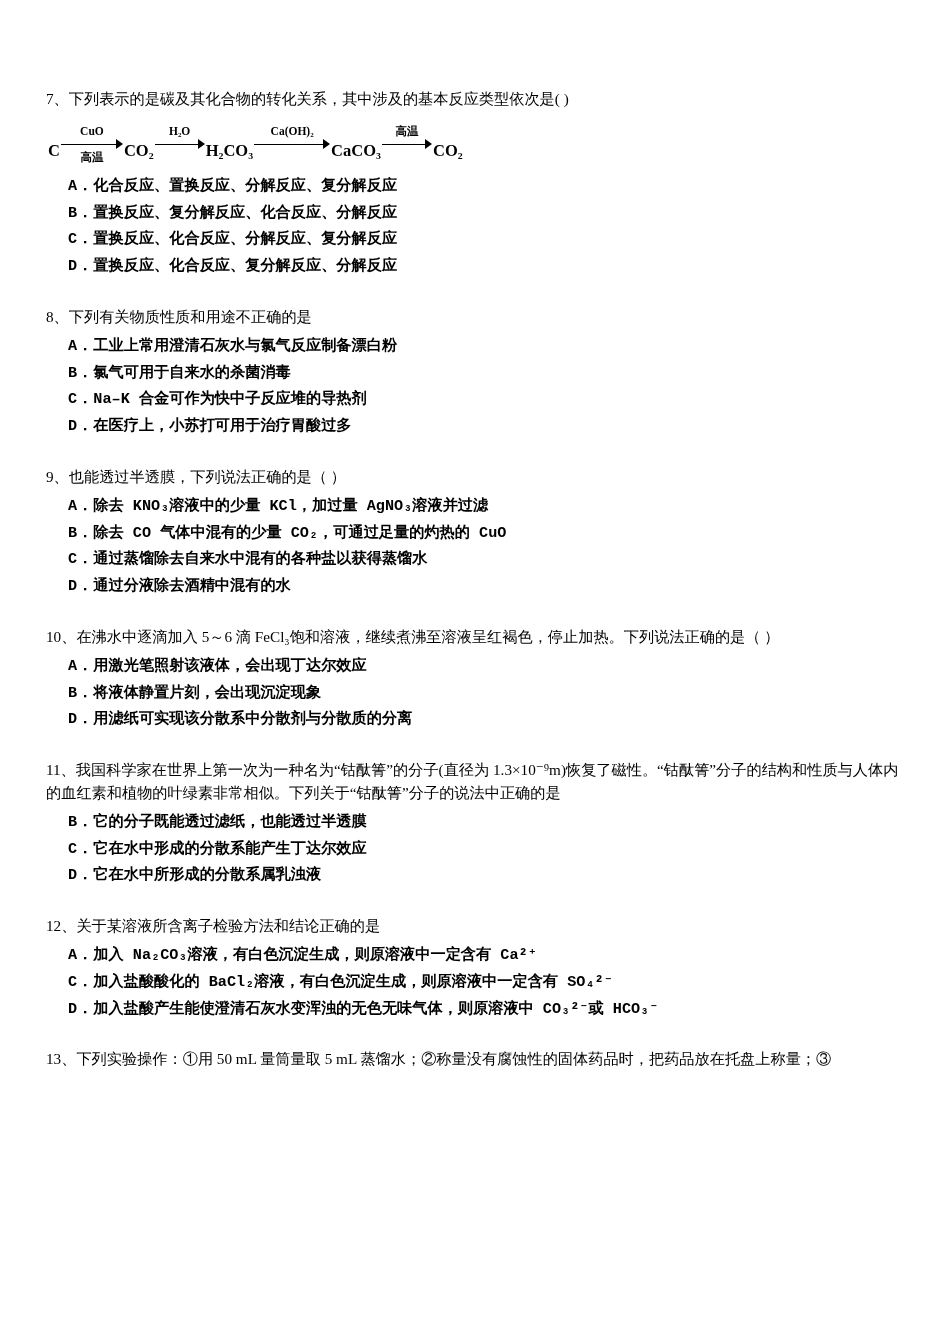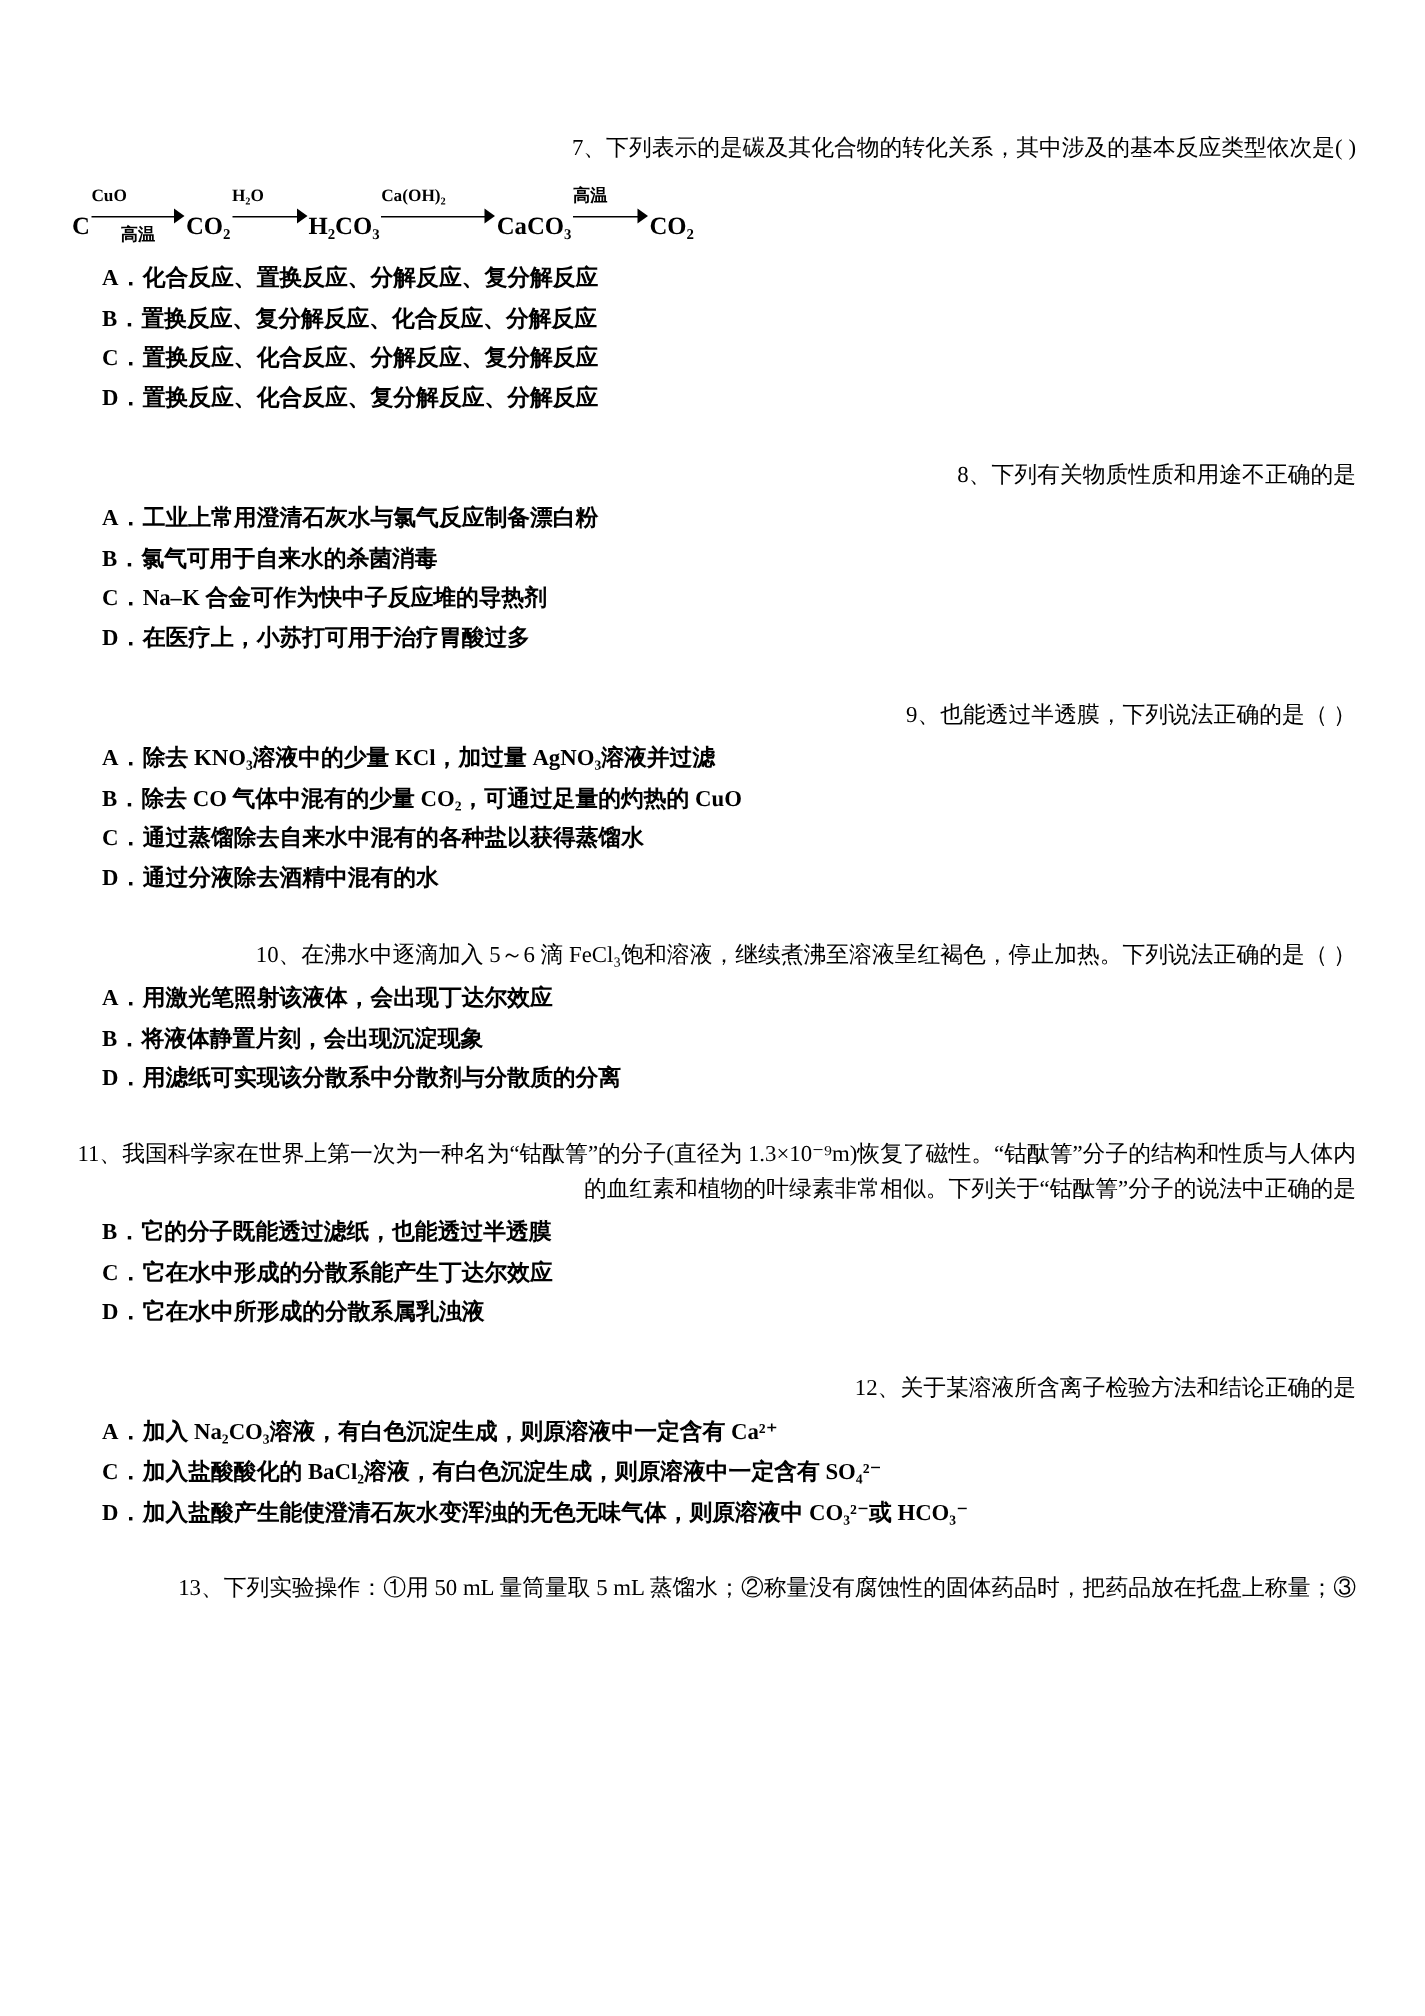--- a/index.html
+++ b/index.html
@@ -20,32 +20,32 @@
     left: 0; top: 0;
     width: 950px;
     height: 1344px;
     padding: 88px 46px 0 46px;
     box-sizing: border-box;
   }
   .q {
     font-size: 15.2px;
     line-height: 1.5;
     margin: 0 0 4px 0;
-    text-align: right;
   }
   .qstem {
     margin-bottom: 6px;
     margin-top: 28px;
   }
   .opt {
     font-size: 15.2px;
     line-height: 1.5;
     margin: 0 0 4px 0;
     padding-left: 22px;
     font-weight: bold;
+    font-family: Liberation Mono, monospace;
   }
   .opt .oplabel {
     font-weight: bold;
     letter-spacing: 0.5px;
   }
   .opt .optext {
     font-weight: bold;
   }
   .stemtext {
     font-weight: normal;
@@ -70,21 +70,21 @@
     position: relative;
     width: 62px;
     height: 34px;
     margin: 0 1px;
     vertical-align: bottom;
   }
   .arrow .above {
     position: absolute;
     left: 0; right: 0;
     top: -2px;
-    text-align: left;
+    text-align: center;
     font-size: 11.5px;
     font-weight: bold;
     line-height: 1.1;
     white-space: nowrap;
   }
   .arrow .below {
     position: absolute;
     left: 0; right: 0;
     bottom: -3px;
     text-align: center;

